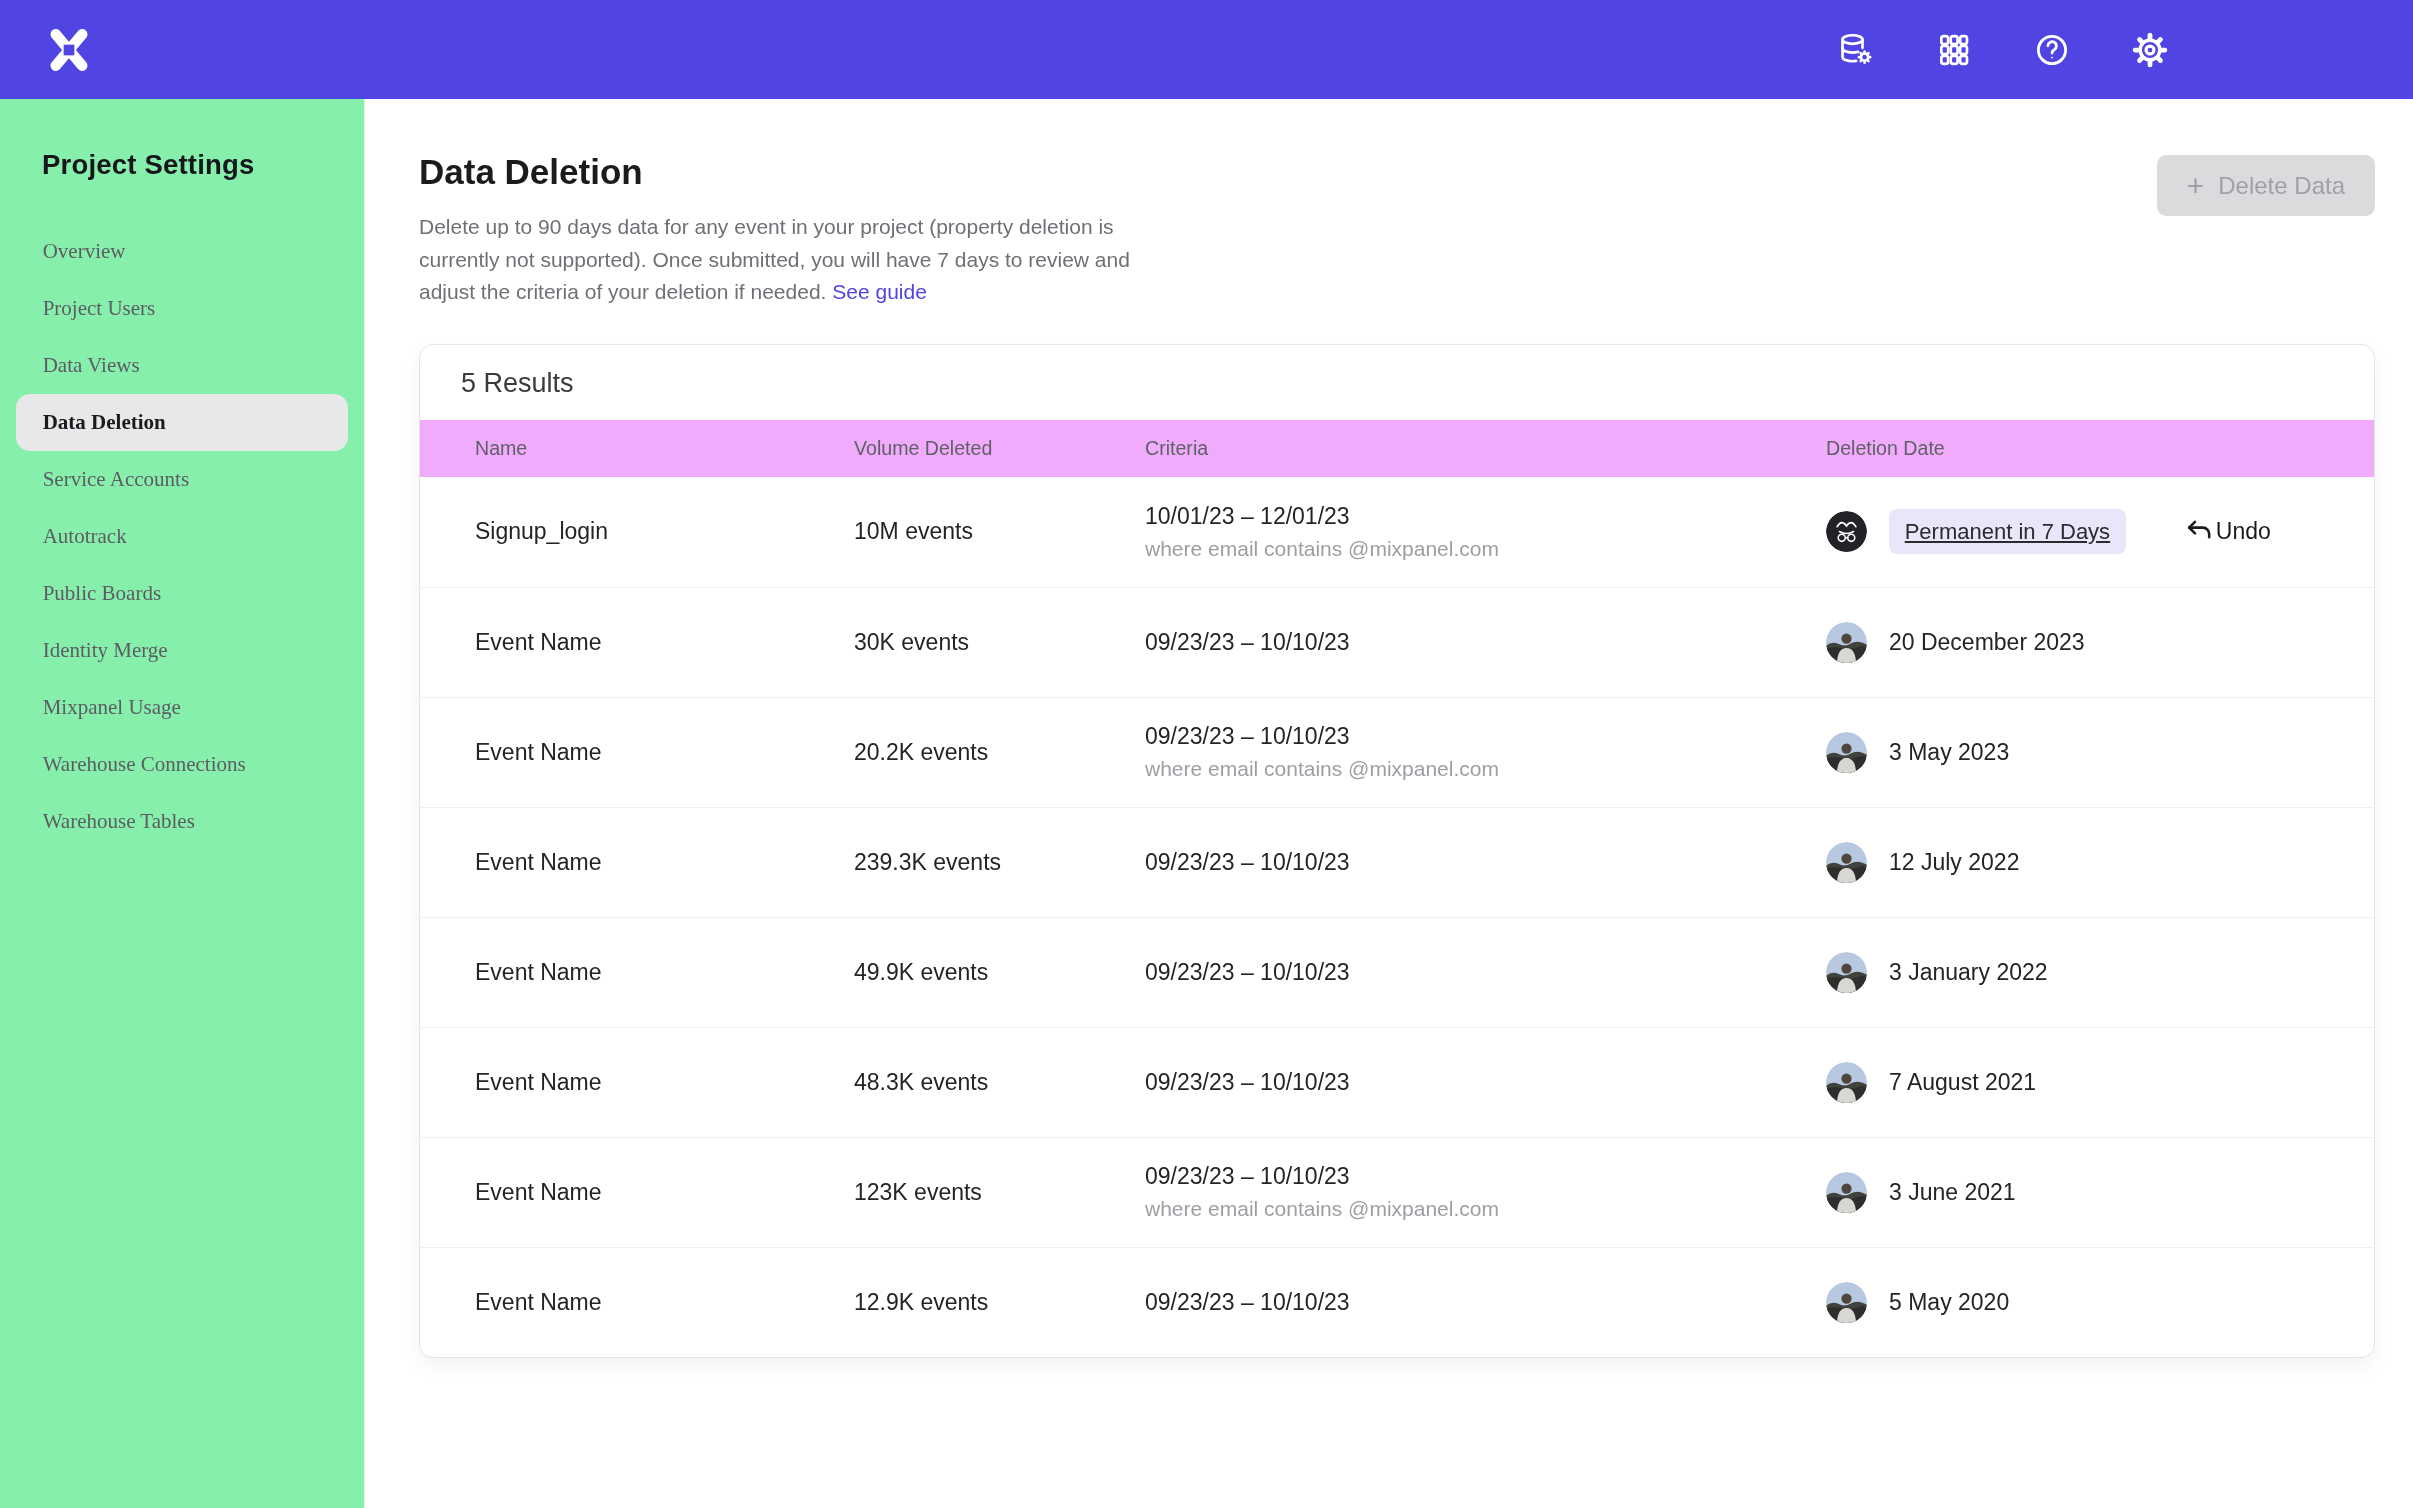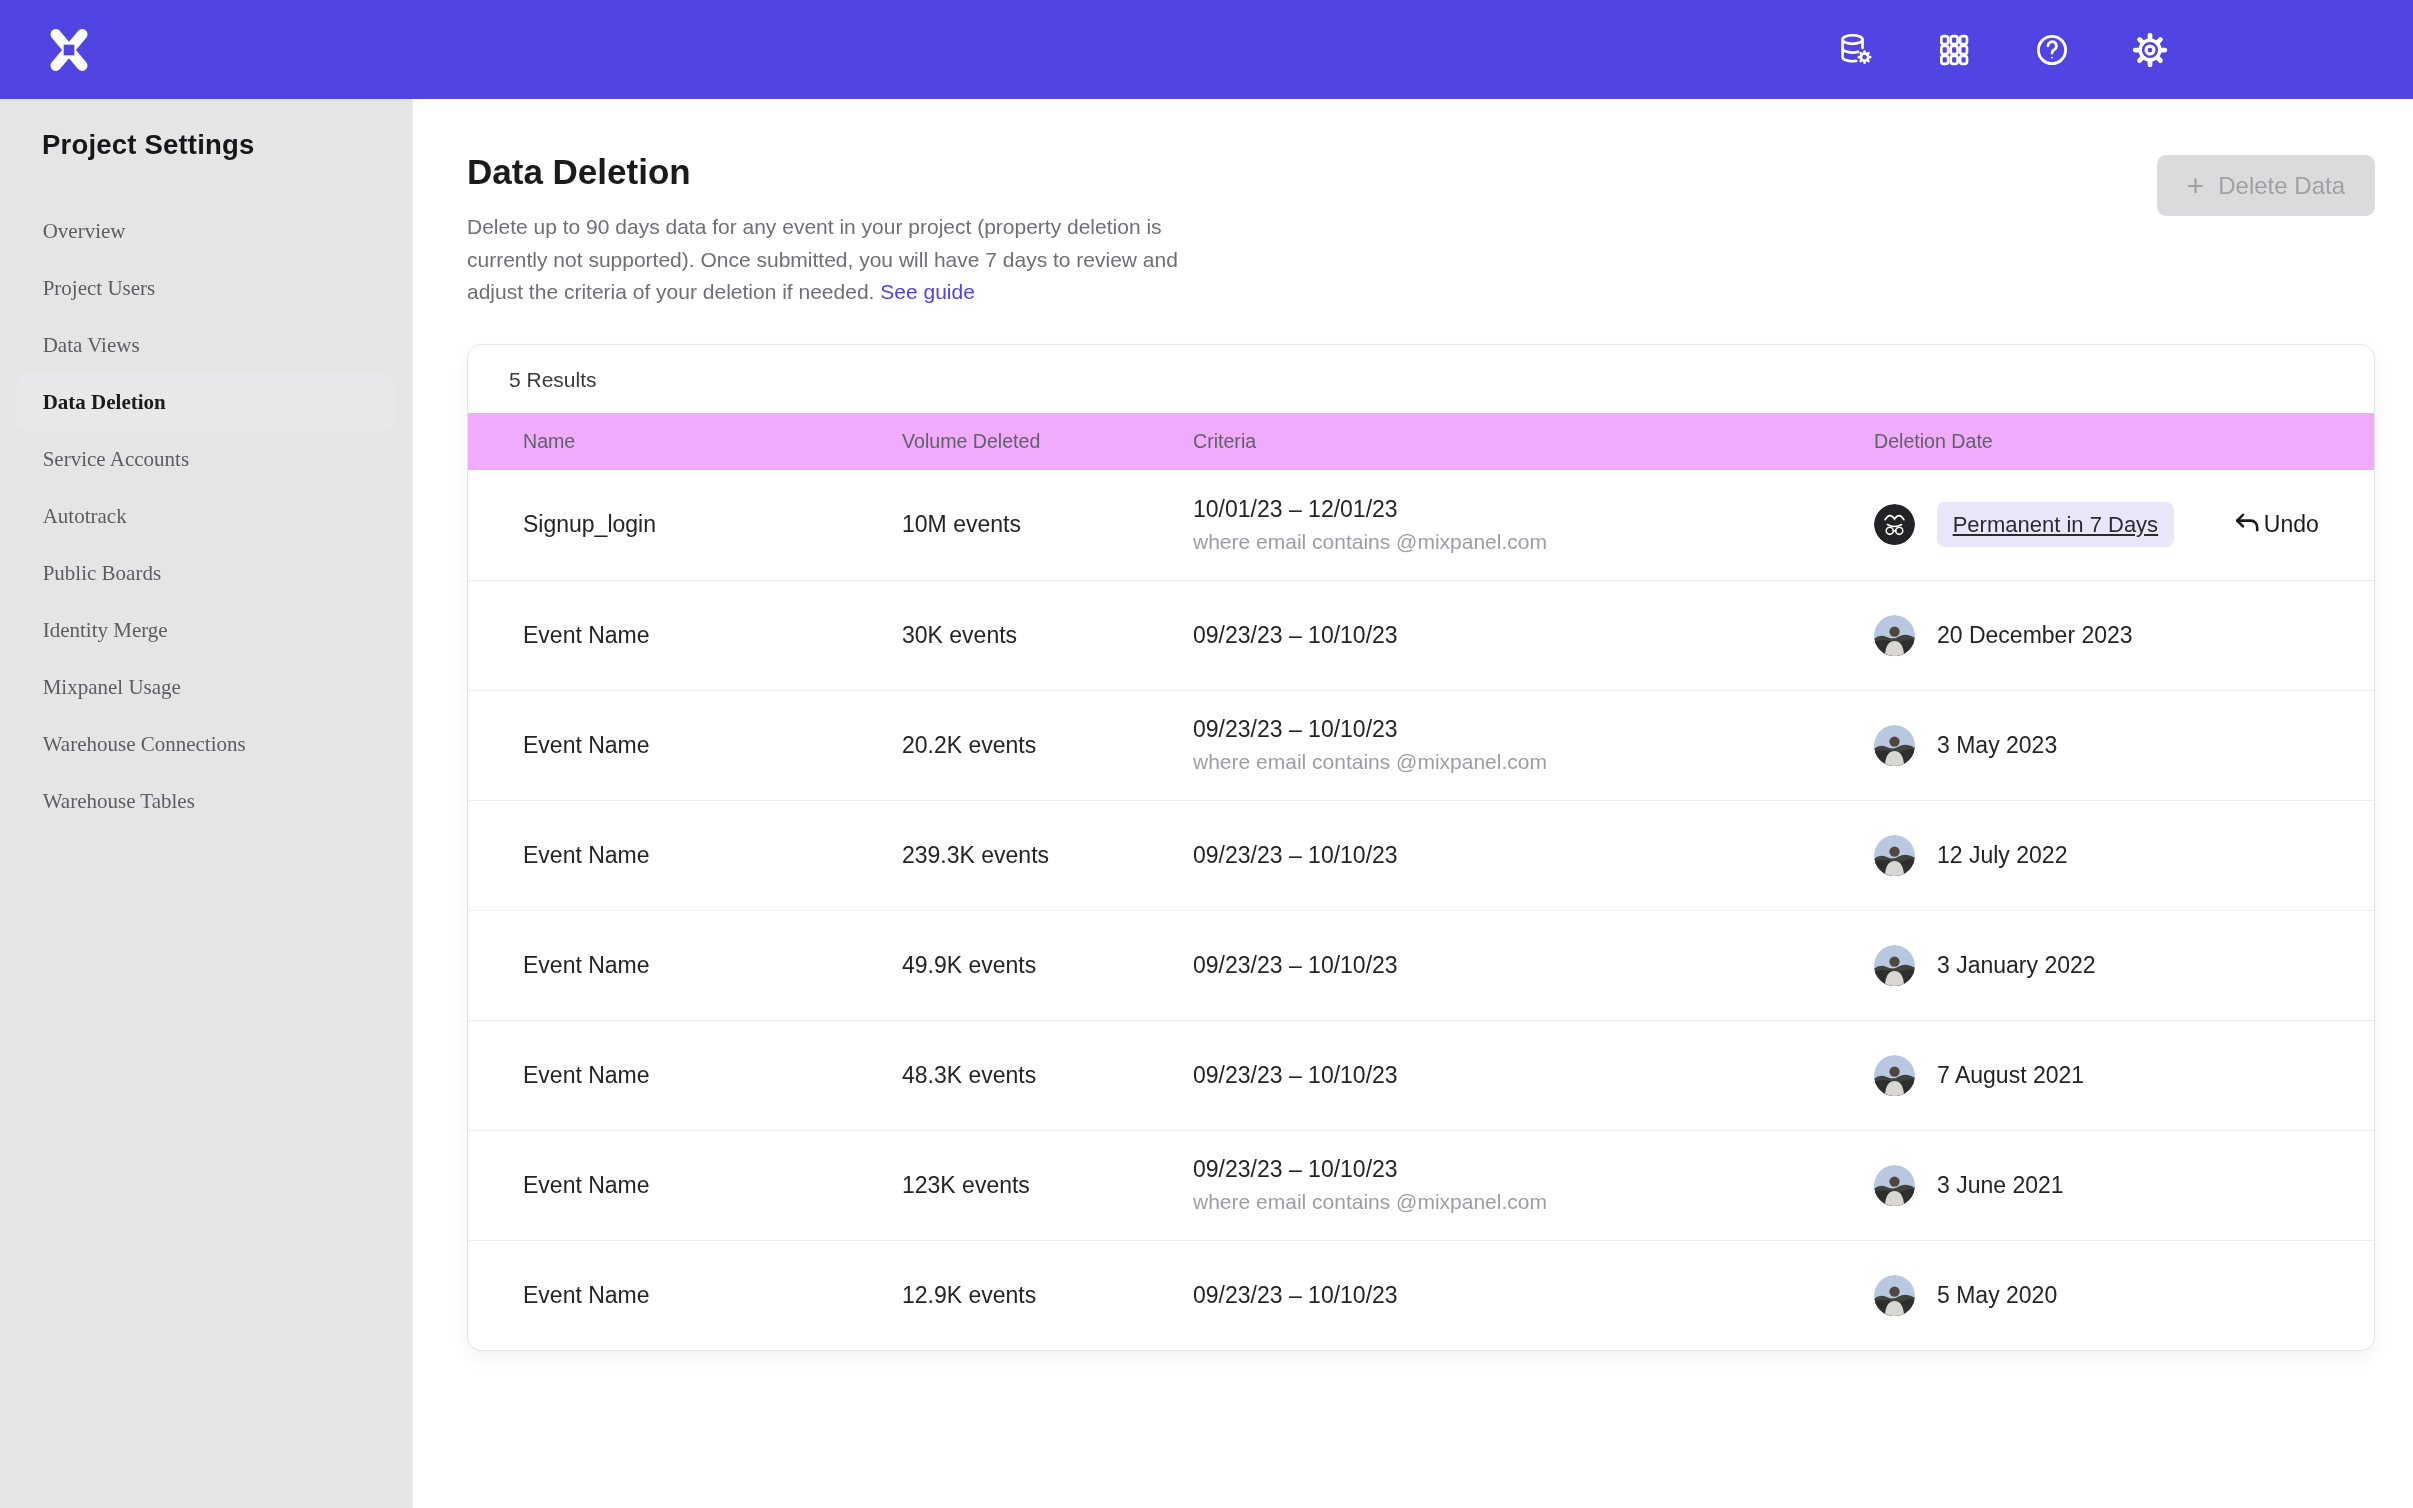--- a/index.html
+++ b/index.html
@@ -20,24 +20,24 @@
   }
   .logo { margin-left: 46px; width: 46px; height: 46px; position: relative; cursor: pointer; }
   .topbar-icons { margin-left: auto; margin-right: 244px; display: flex; align-items: center; gap: 60px; }
   .topbar-icons .icon { width: 38px; height: 38px; display: block; cursor: pointer; }
 
   
   .layout { flex: 1; display: flex; min-height: 0; }
 
   
   .sidebar {
-    width: 413px; flex: none;
-    background: #e5e5e5;
+    width: 365px; flex: none;
+    background: #86efac;
     border-right: 0.8px solid #ECECEE;
-    padding-top: 30px;
+    padding-top: 50px;
   }
   .sidebar-title { margin: 0 0 42px 42px; font-size: 27.5px; font-weight: 700; color: #17171b; letter-spacing: 0.2px; }
   .sidebar-nav { list-style: none; margin: 0; padding: 0 15.7px; }
   .sidebar-item {
     height: 57px; display: flex; align-items: center;
     padding-left: 27px; border-radius: 14px;
     font-size: 21px; color: #5c5d63; cursor: pointer; font-family: Liberation Serif, serif;
   }
   .sidebar-item.active { background: #E8E8EA; color: #1b1b1e; font-weight: 700; }
 
@@ -57,21 +57,21 @@
   }
   .plus-glyph { font-size: 30px; font-weight: 400; line-height: 1; }
 
   
   .card {
     margin-top: 35px;
     border: 0.8px solid #E5E5E8; border-radius: 14px;
     box-shadow: 0 7.9px 19px rgba(23,23,26,.05);
     overflow: hidden; background: #fff;
   }
-  .results-bar { padding: 23.6px 0 20.4px 41px; font-size: 21px; color: #3a3a3f; }
+  .results-bar { padding: 23.6px 0 20.4px 41px; font-size: 27px; color: #3a3a3f; }
   .grid { display: grid; grid-template-columns: 379px 291px 681px auto; padding-left: 55px; align-items: center; }
   .table-head { background: #f0abfc; height: 57px; font-size: 19.6px; color: #606167; }
   .table-head > div { cursor: default; }
   .row { height: 110px; font-size: 23px; color: #242428; }
   .row + .row { border-top: 0.8px solid #EFEFF1; }
   .criteria-cell { display: flex; flex-direction: column; gap: 7px; justify-content: center; }
   .criteria-sub { font-size: 21px; color: #9D9EA3; }
   .deletion-cell { display: flex; align-items: center; gap: 22px; }
   .avatar { width: 41px; height: 41px; border-radius: 50%; flex: none; overflow: hidden; display: block; }
   .status-badge {

